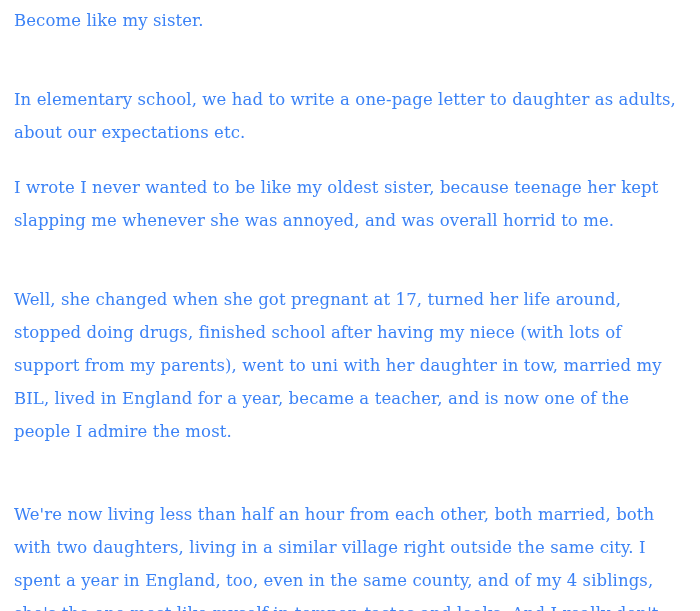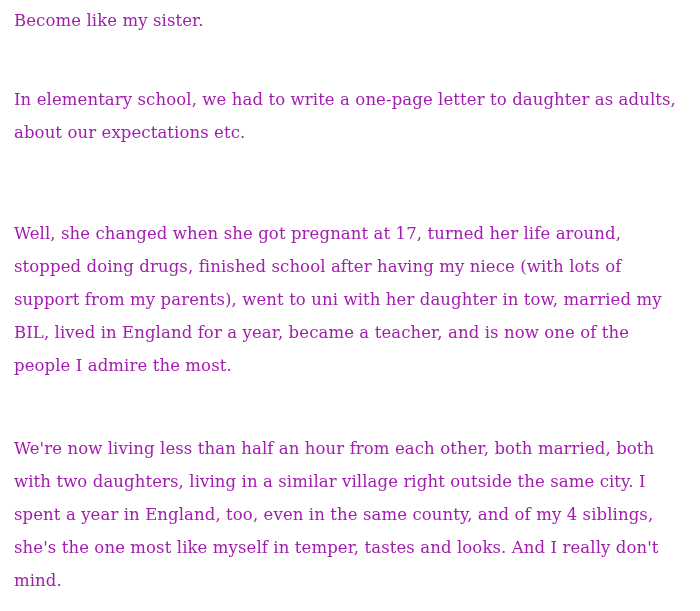--- a/index.html
+++ b/index.html
@@ -18,21 +18,21 @@
     width: 700px;
     height: 611px;
     box-sizing: border-box;
     padding: 0 14px;
     background: #ffffff;
   }
   .para {
     font-family: "DejaVu Serif", serif;
     font-size: 16.5px;
     line-height: 33px;
-    color: #a21caf;
+    color: #3b82f6;
     margin: 0;
     letter-spacing: 0.1px;
     text-align: left;
   }
   .p-first { padding-top: 4px; }
   .gap-lg { height: 46px; }
   .gap-md { height: 22px; }
   .gap-xl { height: 50px; }
 </style>
 </head>
@@ -41,20 +41,21 @@
 <div class="page">
 
   <p class="para p-first">Become like my sister.</p>
 
   <div class="gap-lg"></div>
 
   <p class="para">In elementary school, we had to write a one-page letter to daughter as adults, about our expectations etc.</p>
 
   <div class="gap-md"></div>
 
+  <p class="para">I wrote I never wanted to be like my oldest sister, because teenage her kept slapping me whenever she was annoyed, and was overall horrid to me.</p>
 
   <div class="gap-lg"></div>
 
   <p class="para">Well, she changed when she got pregnant at 17, turned her life around, stopped doing drugs, finished school after having my niece (with lots of support from my parents), went to uni with her daughter in tow, married my BIL, lived in England for a year, became a teacher, and is now one of the people I admire the most.</p>
 
   <div class="gap-xl"></div>
 
   <p class="para">We're now living less than half an hour from each other, both married, both with two daughters, living in a similar village right outside the same city. I spent a year in England, too, even in the same county, and of my 4 siblings, she's the one most like myself in temper, tastes and looks. And I really don't mind.</p>
 
 </div>

